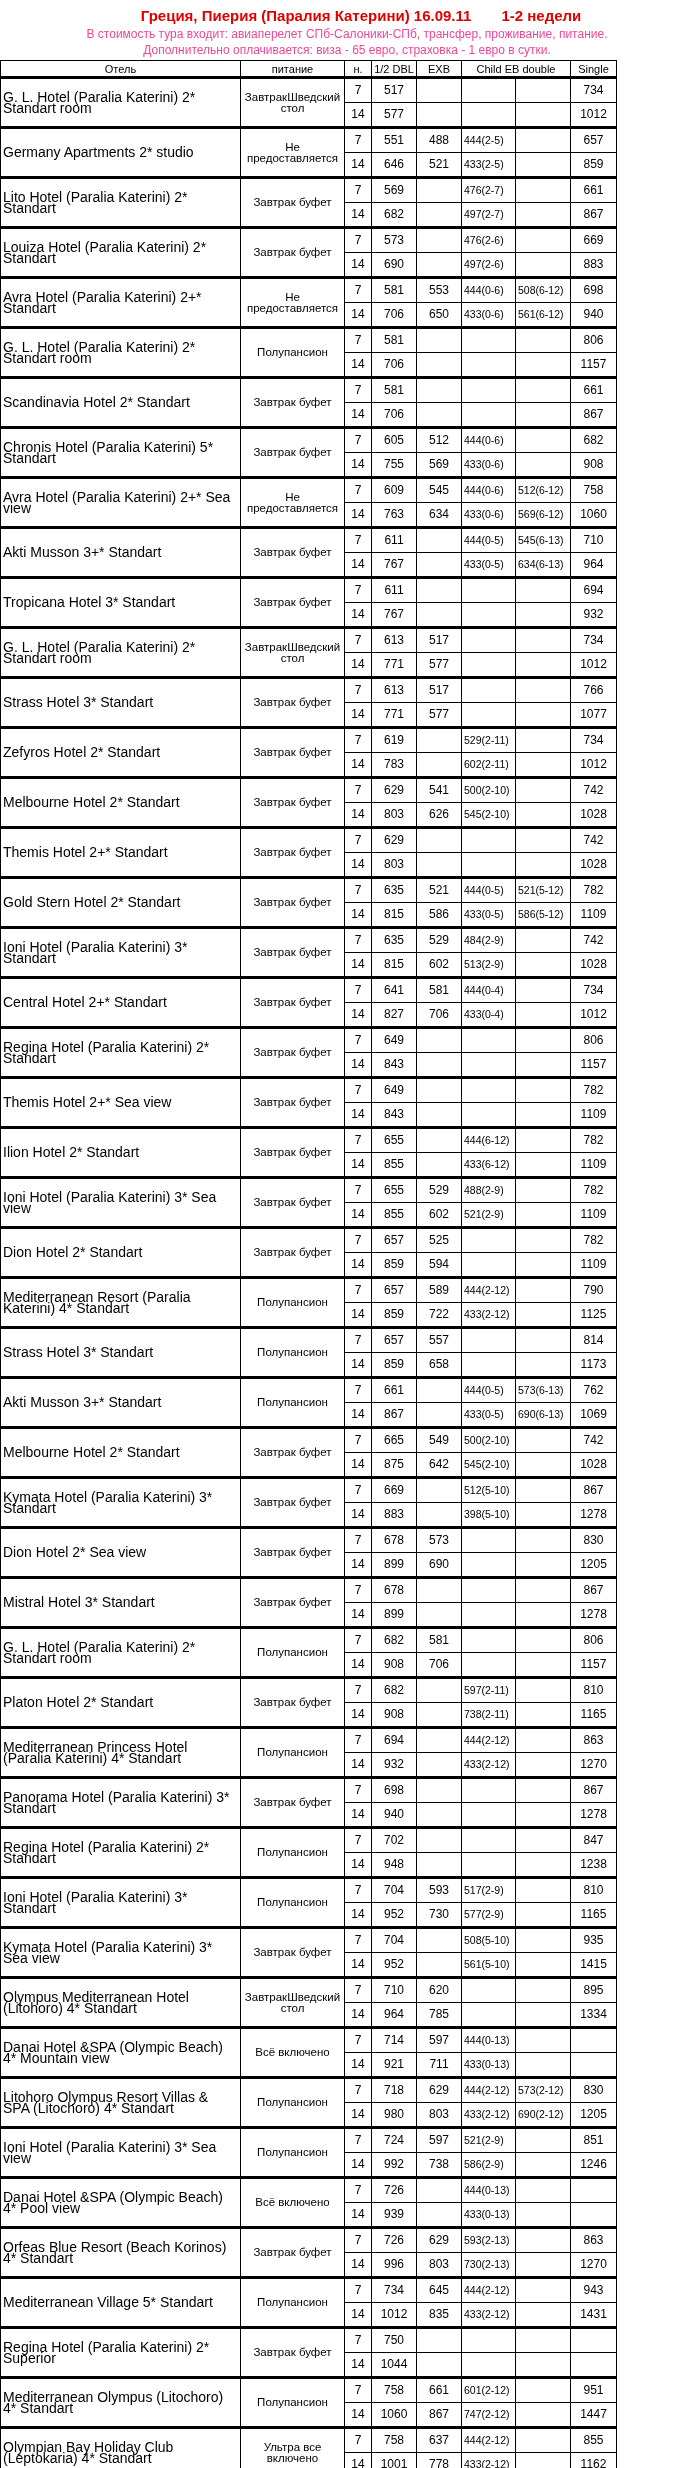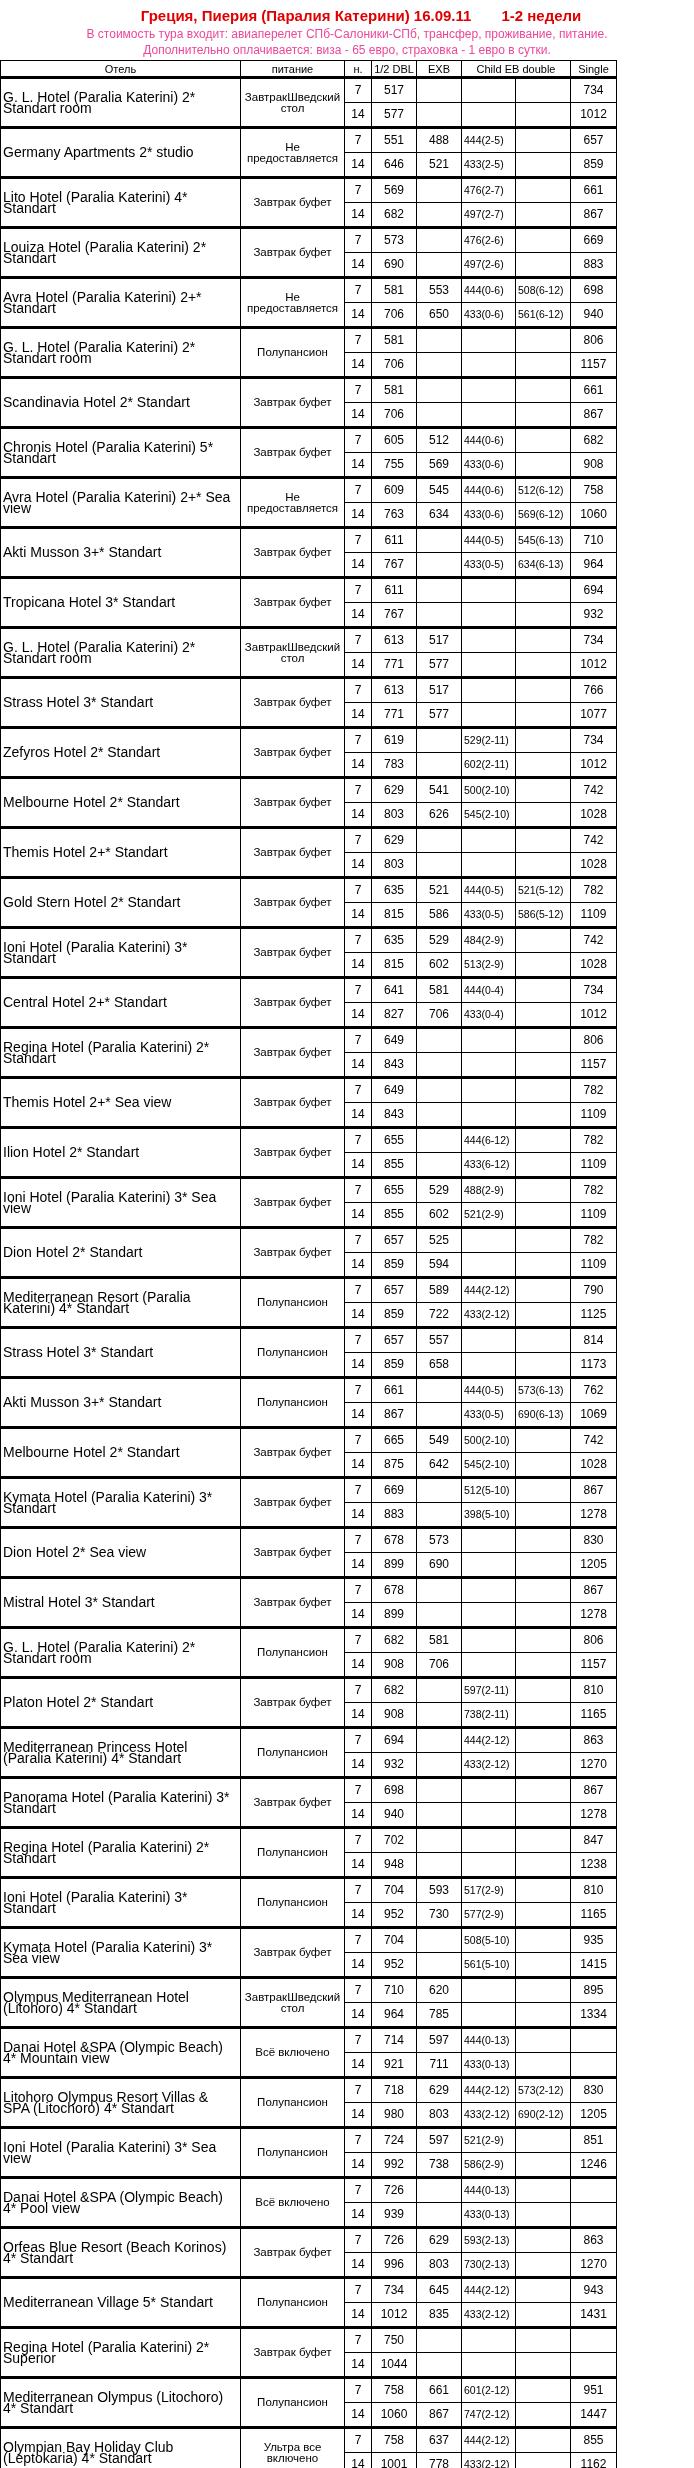--- a/index.html
+++ b/index.html
@@ -80,21 +80,21 @@
       </tr>
       <tr>
         <td class="n">14</td>
         <td class="num">646</td>
         <td class="num">521</td>
         <td class="ch">433(2-5)</td>
         <td class="ch"></td>
         <td class="num">859</td>
       </tr>
       <tr class="blk-top">
-        <td class="hotel" rowspan="2">Lito Hotel (Paralia Katerini) 4* Standart</td>
+        <td class="hotel" rowspan="2">Lito Hotel (Paralia Katerini) 2* Standart</td>
         <td class="meal" rowspan="2">Завтрак буфет</td>
         <td class="n">7</td>
         <td class="num">569</td>
         <td class="num"></td>
         <td class="ch">476(2-7)</td>
         <td class="ch"></td>
         <td class="num">661</td>
       </tr>
       <tr>
         <td class="n">14</td>

